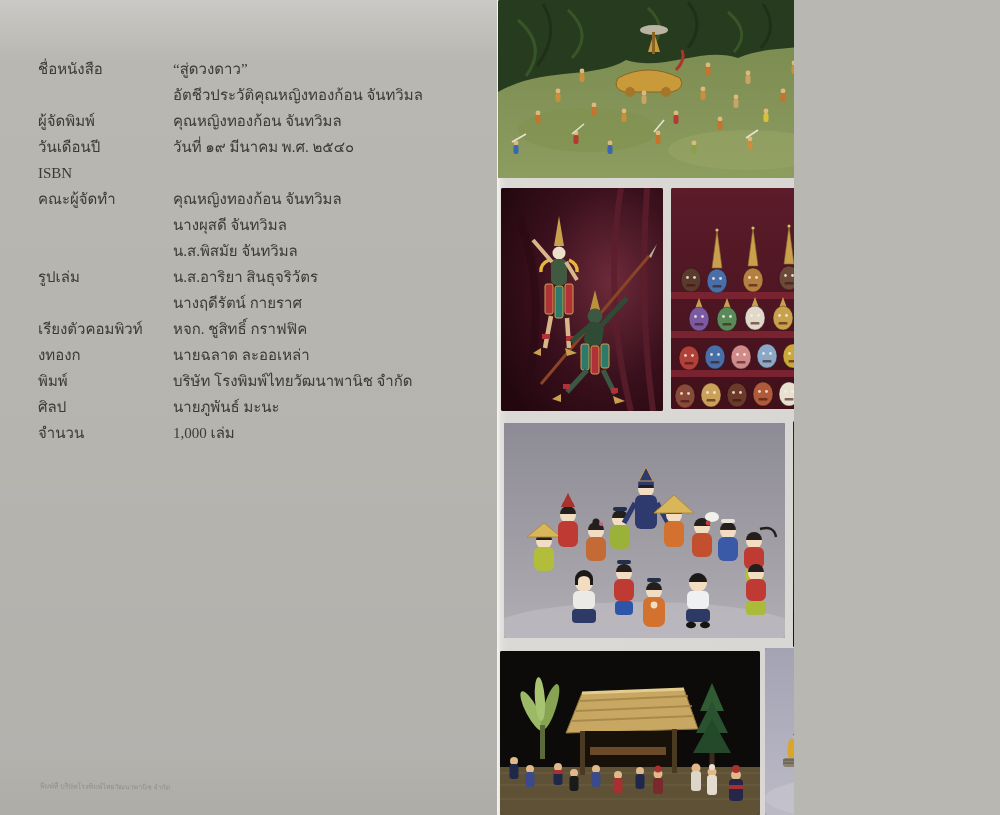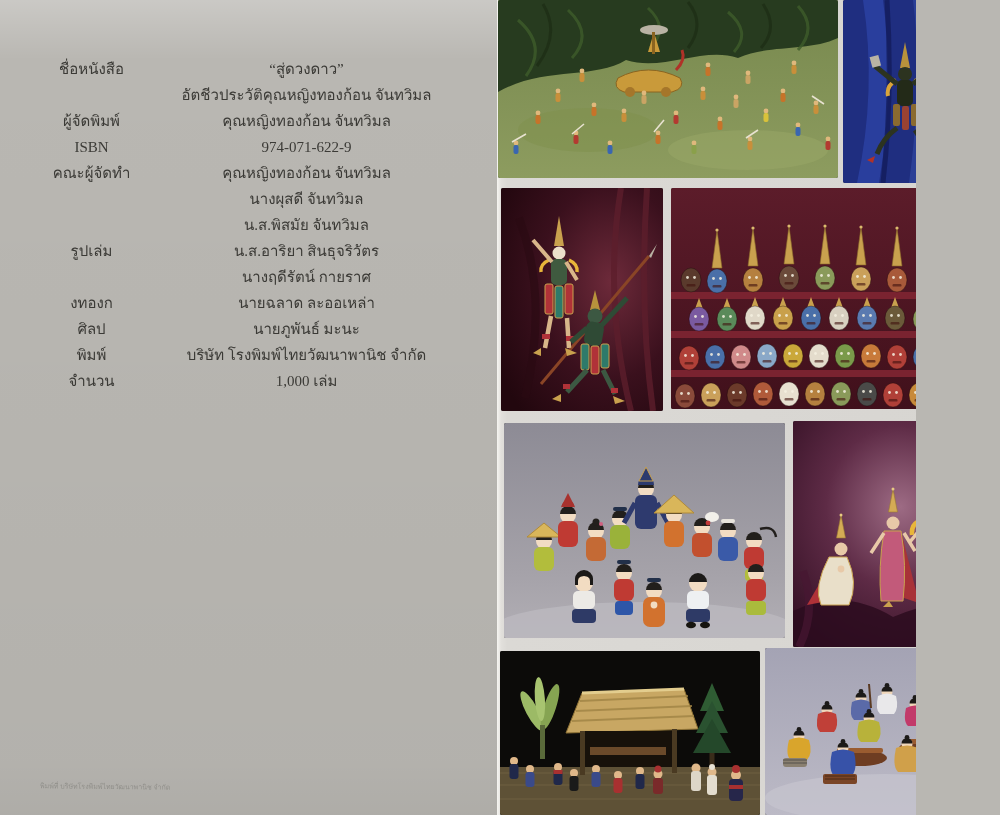--- a/index.html
+++ b/index.html
@@ -1,27 +1,27 @@
 <!DOCTYPE html>
 <html><head>
 <meta charset="utf-8">
 <style>
   html,body{margin:0;padding:0;background:#b9b7b2;}
-  .stage{position:relative;width:916px;height:815px;overflow:hidden;
-         font-family:"Liberation Serif","DejaVu Sans",serif;text-align:center;}
+  .stage{position:relative;width:794px;height:815px;overflow:hidden;
+         font-family:"Liberation Serif","DejaVu Sans",serif;}
   
   .left-page{position:absolute;left:0;top:0;width:497px;height:815px;
     background:linear-gradient(90deg,#dcdad3 0,#e9e7e0 14px,#efede6 55px,#f0eee7 300px,
                #eae8e1 415px,#dddબdb 450px,#dcdad3 455px,#cac8c2 482px,#bab8b3 494px,#c6c4bf 497px);}
   .left-page:before{content:"";position:absolute;inset:0;
     background:linear-gradient(180deg,rgba(255,255,255,.25),rgba(0,0,0,0) 60px,rgba(0,0,0,.03) 760px,rgba(0,0,0,.06));}
   .colophon{position:absolute;left:38px;top:57px;width:430px;color:#3b3a36;font-size:15px;}
   .c-row{display:flex;height:26px;line-height:24px;white-space:nowrap;}
   .c-lbl{width:107px;flex:none;}
-  .c-val{flex:1;}
+  .c-val{flex:1;margin-left:28px;}
   .imprint{position:absolute;left:40px;top:781px;font-size:7px;color:#908f8a;transform:rotate(.6deg);}
   
   .right-page{position:absolute;left:497px;top:0;width:503px;height:815px;
     background:linear-gradient(90deg,#f6f5f1 0,#e2e0dc 4px,#dbd9d5 10px,#d7d5d1 100%);}
   .photo{position:absolute;overflow:hidden;border-radius:2px;background:#333;}
   .photo svg{display:block;width:100%;height:100%;}
   #ph-battle   {left:1px;  top:0;    width:340px;height:178px;}
   #ph-blue     {left:346px;top:0;    width:157px;height:183px;}
   #ph-khon     {left:4px;  top:188px;width:162px;height:223px;}
   #ph-masks    {left:174px;top:188px;width:329px;height:221px;}
@@ -43,22 +43,25 @@
         </div>
       <div class="c-row">
           <span class="c-lbl"></span>
           <span class="c-val">อัตชีวประวัติคุณหญิงทองก้อน  จันทวิมล</span>
         </div>
       <div class="c-row">
           <span class="c-lbl">ผู้จัดพิมพ์</span>
           <span class="c-val">คุณหญิงทองก้อน  จันทวิมล</span>
         </div>
       <div class="c-row">
+          <span class="c-lbl">วันเดือนปี</span>
+          <span class="c-val">วันที่ ๑๙ มีนาคม พ.ศ. ๒๕๔๐</span>
+        </div>
+      <div class="c-row">
           <span class="c-lbl">ISBN</span>
-          <span class="c-val">974-071-622-9</span>
         </div>
       <div class="c-row">
           <span class="c-lbl">คณะผู้จัดทำ</span>
           <span class="c-val">คุณหญิงทองก้อน  จันทวิมล</span>
         </div>
       <div class="c-row">
           <span class="c-lbl"></span>
           <span class="c-val">นางผุสดี  จันทวิมล</span>
         </div>
       <div class="c-row">
@@ -67,30 +70,34 @@
         </div>
       <div class="c-row">
           <span class="c-lbl">รูปเล่ม</span>
           <span class="c-val">น.ส.อาริยา  สินธุจริวัตร</span>
         </div>
       <div class="c-row">
           <span class="c-lbl"></span>
           <span class="c-val">นางฤดีรัตน์  กายราศ</span>
         </div>
       <div class="c-row">
+          <span class="c-lbl">เรียงตัวคอมพิวท์</span>
+          <span class="c-val">หจก. ชูสิทธิ์ กราฟฟิค</span>
+        </div>
+      <div class="c-row">
           <span class="c-lbl">งทองก</span>
           <span class="c-val">นายฉลาด  ละออเหล่า</span>
         </div>
       <div class="c-row">
+          <span class="c-lbl">พิมพ์</span>
+          <span class="c-val">บริษัท โรงพิมพ์ไทยวัฒนาพานิช จำกัด</span>
+        </div>
+      <div class="c-row">
           <span class="c-lbl">ศิลป</span>
           <span class="c-val">นายภูพันธ์  มะนะ</span>
-        </div>
-      <div class="c-row">
-          <span class="c-lbl">พิมพ์</span>
-          <span class="c-val">บริษัท โรงพิมพ์ไทยวัฒนาพานิช จำกัด</span>
         </div>
       <div class="c-row">
           <span class="c-lbl">จำนวน</span>
           <span class="c-val">1,000 เล่ม</span>
         </div>
     </div>
     <div class="imprint">พิมพ์ที่ บริษัทโรงพิมพ์ไทยวัฒนาพานิช จำกัด</div>
   </div>
 
   <div class="right-page">

